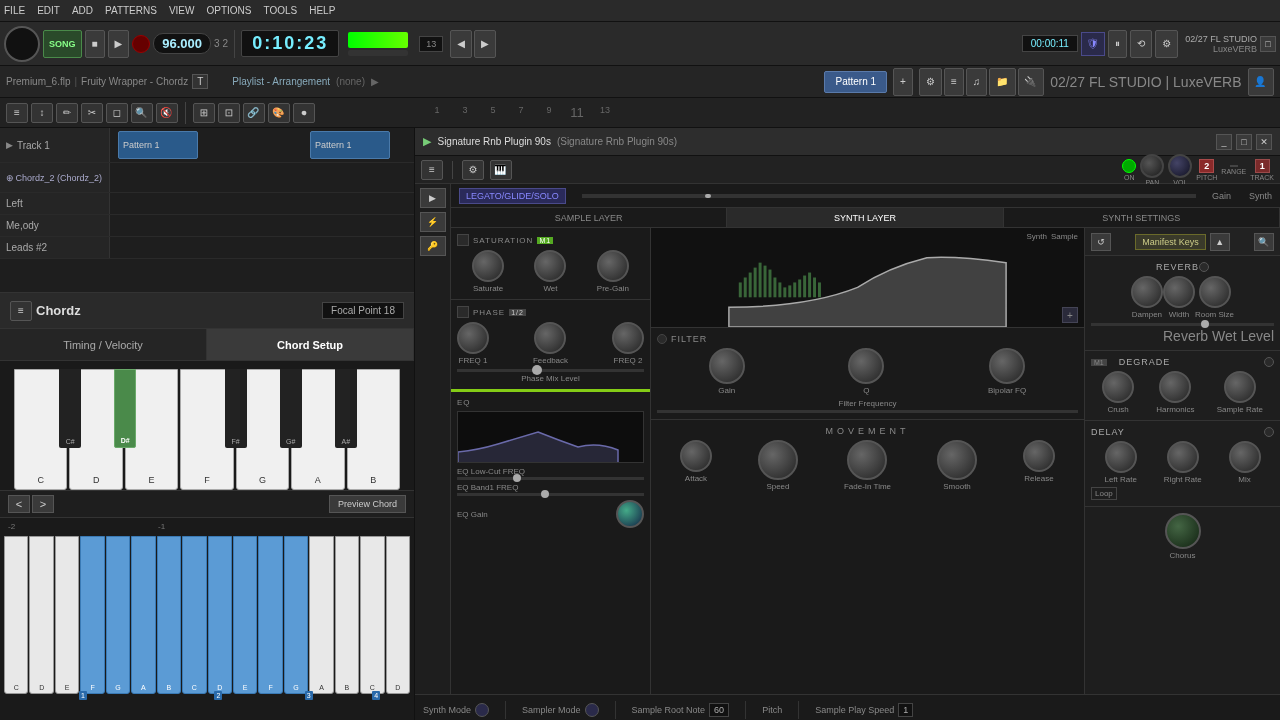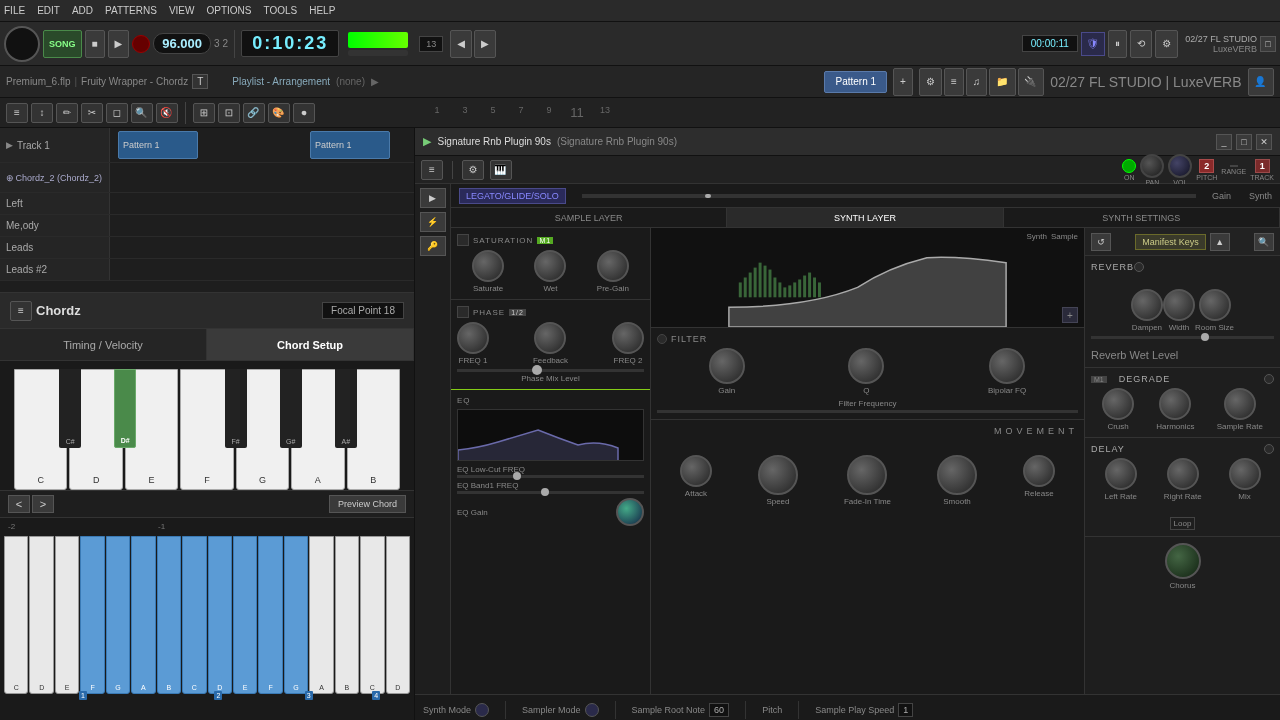--- a/index.html
+++ b/index.html
@@ -216,24 +216,20 @@
       <div class="track-row" style="height:22px">
         <div class="track-name-cell">Left</div>
         <div class="track-content"></div>
       </div>
 
       <div class="track-row" style="height:22px">
         <div class="track-name-cell">Me,ody</div>
         <div class="track-content"></div>
       </div>
 
-      <div class="track-row" style="height:22px">
-        <div class="track-name-cell">Leads</div>
-        <div class="track-content"></div>
-      </div>
 
       <div class="track-row" style="height:22px">
         <div class="track-name-cell">Leads #2</div>
         <div class="track-content"></div>
       </div>
     </div>
 
     <div class="chordz-panel">
 
       <div class="chordz-header">
@@ -502,21 +498,21 @@
                   <div class="knob" style="width:32px;height:32px"></div>
                   <div class="knob-label">Wet</div>
                 </div>
                 <div class="knob-container">
                   <div class="knob" style="width:32px;height:32px"></div>
                   <div class="knob-label">Pre-Gain</div>
                 </div>
               </div>
             </div>
 
-            <div style="padding:6px;border-bottom:1px solid #84cc16">
+            <div style="padding:6px;border-bottom:3px solid #84cc16">
               <div style="color:#888;font-size:8px;letter-spacing:1px;margin-bottom:4px;display:flex;align-items:center;gap:4px">
                 <div style="width:12px;height:12px;background:#2a2a2a;border:1px solid #444;display:flex;align-items:center;justify-content:center;cursor:pointer"></div>
                 <span>PHASE</span>
                 <span style="background:#444;color:#ccc;font-size:7px;padding:0 2px">1/2</span>
               </div>
               <div style="display:flex;justify-content:space-between">
                 <div class="knob-container">
                   <div class="knob" style="width:32px;height:32px"></div>
                   <div class="knob-label">FREQ 1</div>
                 </div>
@@ -620,21 +616,21 @@
               </div>
               <div style="margin-top:4px">
                 <div style="font-size:8px;color:#888;text-align:center;margin-bottom:2px">Filter Frequency</div>
                 <div style="height:3px;background:#333;position:relative">
                   <div style="position:absolute;right:8px;width:0;height:6px;background:#888;top:-1px"></div>
                 </div>
               </div>
             </div>
 
             <div style="padding:6px;flex:1">
-              <div style="color:#888;font-size:9px;letter-spacing:4px;text-align:right;margin-bottom:19px">MOVEMENT</div>
+              <div style="color:#888;font-size:9px;letter-spacing:4px;text-align:center;margin-bottom:4px">MOVEMENT</div>
               <div style="display:flex;justify-content:space-around;align-items:flex-start">
                 <div class="knob-container">
                   <div class="knob" style="width:32px;height:32px"></div>
                   <div class="knob-label">Attack</div>
                 </div>
                 <div class="knob-container">
                   <div class="knob" style="width:40px;height:40px"></div>
                   <div class="knob-label">Speed</div>
                 </div>
                 <div class="knob-container">
@@ -656,21 +652,21 @@
           <div style="width:195px;display:flex;flex-direction:column;background:#1e1e1e">
 
             <div style="height:28px;background:#222;border-bottom:1px solid #333;display:flex;align-items:center;padding:0 6px;gap:4px">
               <button style="background:#3a3a3a;border:1px solid #555;color:#ccc;width:20px;height:18px;font-size:9px;cursor:pointer">↺</button>
               <button class="manifest-keys">Manifest Keys</button>
               <button style="background:#3a3a3a;border:1px solid #555;color:#ccc;width:20px;height:18px;font-size:9px;cursor:pointer">▲</button>
               <button style="background:#3a3a3a;border:1px solid #555;color:#ccc;width:20px;height:18px;font-size:9px;cursor:pointer;margin-left:auto">🔍</button>
             </div>
 
             <div style="padding:6px;border-bottom:1px solid #333">
-              <div style="display:flex;align-items:center;justify-content:flex-start;margin-bottom:17px">
+              <div style="display:flex;align-items:center;justify-content:center;margin-bottom:4px">
                 <span style="color:#aaa;font-size:9px;letter-spacing:1px">REVERB</span>
                 <div style="width:10px;height:10px;border-radius:50%;background:#2a2a2a;border:1px solid #555;cursor:pointer"></div>
               </div>
               <div style="display:flex;justify-content:center">
                 <div class="knob-container">
                   <div class="knob" style="width:32px;height:32px"></div>
                   <div class="knob-label">Dampen</div>
                 </div>
                 <div class="knob-container">
                   <div class="knob" style="width:32px;height:32px"></div>
@@ -678,21 +674,21 @@
                 </div>
                 <div class="knob-container">
                   <div class="knob" style="width:32px;height:32px"></div>
                   <div class="knob-label">Room Size</div>
                 </div>
               </div>
               <div style="margin-top:4px">
                 <div style="height:3px;background:#333;position:relative">
                   <div style="position:absolute;left:60%;width:8px;height:8px;background:#aaa;top:-3px;border-radius:50%;cursor:pointer"></div>
                 </div>
-                <div style="font-size:11px;color:#888;text-align:left;margin-top:10px">Reverb Wet Level</div>
+                <div style="font-size:14px;color:#888;text-align:right;margin-top:2px">Reverb Wet Level</div>
               </div>
             </div>
 
             <div style="padding:6px;border-bottom:1px solid #333">
               <div style="display:flex;align-items:center;justify-content:space-between;margin-bottom:4px">
                 <div style="display:flex;align-items:center;gap:12px">
                   <span style="background:#444;color:#888;font-size:7px;padding:0 3px">M1</span>
                   <span style="color:#aaa;font-size:9px;letter-spacing:1px">DEGRADE</span>
                 </div>
                 <div style="width:10px;height:10px;border-radius:50%;background:#2a2a2a;border:1px solid #555;cursor:pointer"></div>
@@ -726,21 +722,21 @@
                 <div class="knob-container">
                   <div class="knob" style="width:32px;height:32px"></div>
                   <div class="knob-label">Right Rate</div>
                 </div>
                 <div class="knob-container">
                   <div class="knob" style="width:32px;height:32px"></div>
                   <div class="knob-label">Mix</div>
                 </div>
               </div>
 
-              <div style="display:flex;justify-content:center;margin-top:16px">
+              <div style="display:flex;justify-content:flex-start;margin-top:3px">
                 <div style="font-size:8px;color:#888;border:1px solid #444;padding:1px 3px;cursor:pointer">Loop</div>
               </div>
             </div>
 
             <div style="padding:6px;flex:1;display:flex;flex-direction:column;align-items:center">
               <div class="knob-container">
                 <div class="knob" style="width:36px;height:36px;background:radial-gradient(circle at 35% 35%, #464, #121)"></div>
                 <div class="knob-label">Chorus</div>
               </div>
             </div>

